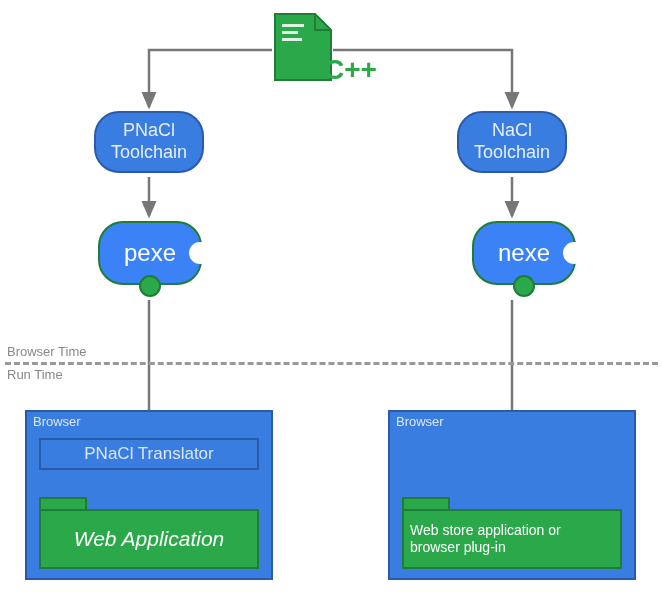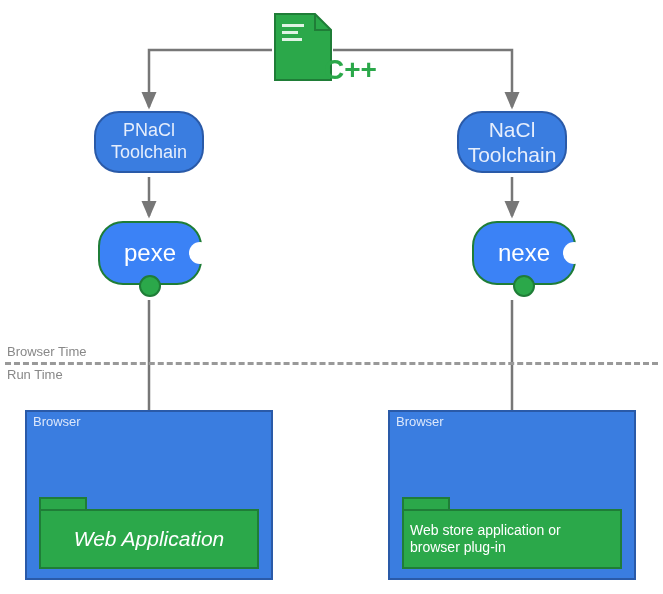--- a/index.html
+++ b/index.html
@@ -144,21 +144,21 @@
     <rect x="9" y="19" width="16" height="3" fill="#dff3e4"></rect>
     <rect x="9" y="26" width="20" height="3" fill="#dff3e4"></rect>
   </svg>
 </div>
 <div class="cpp-label" style="left:324px; top:54px;">C++</div>
 
 <div class="node blue-box" style="left:94px; top:111px; width:110px; height:62px; font-size:18px; line-height:1.2;">
   <span>PNaCl Toolchain</span>
 </div>
 
-<div class="node blue-box" style="left:457px; top:111px; width:110px; height:62px; font-size:21px; line-height:1.2;">
+<div class="node blue-box" style="left:457px; top:111px; width:110px; height:62px; font-size:18px; line-height:1.2;">
   <span>NaCl Toolchain</span>
 </div>
 
 <div class="node green-puzzle" style="left:98px; top:221px; width:104px; height:64px; border:2px solid #1f7d37;">
   <span>pexe</span>
   <div class="puzzle-notch-right"></div>
   <div class="puzzle-bump-bottom" style="border:2px solid #1f7d37;"></div>
 </div>
 
 <div class="node green-puzzle" style="left:472px; top:221px; width:104px; height:64px; border:2px solid #1f7d37;">
@@ -166,20 +166,23 @@
   <div class="puzzle-notch-right"></div>
   <div class="puzzle-bump-bottom" style="border:2px solid #1f7d37;"></div>
 </div>
 
 <div class="phase-label" style="top:344px;">Browser Time</div>
 <div class="divider-line" style="top:362px;"></div>
 <div class="phase-label" style="top:367px;">Run Time</div>
 
 <div class="browser-box" style="position:absolute; left:25px; top:410px; width:248px; height:170px;">
   <div class="browser-label">Browser</div>
+  <div class="inner-box" style="left:12px; top:26px; width:220px; height:32px;">
+    <span>PNaCl Translator</span>
+  </div>
   <div class="green-tab" style="left:12px; top:85px; width:48px; height:14px;"></div>
   <div class="green-app" style="left:12px; top:97px; width:220px; height:60px;font-style:italic;">
     <span>Web Application</span>
   </div>
 </div>
 
 <div class="browser-box" style="position:absolute; left:388px; top:410px; width:248px; height:170px;">
   <div class="browser-label">Browser</div>
   <div class="green-tab" style="left:12px; top:85px; width:48px; height:14px;"></div>
   <div class="green-app" style="left:12px; top:97px; width:220px; height:60px; font-size:14px; line-height:1.2; padding:0 6px;">

